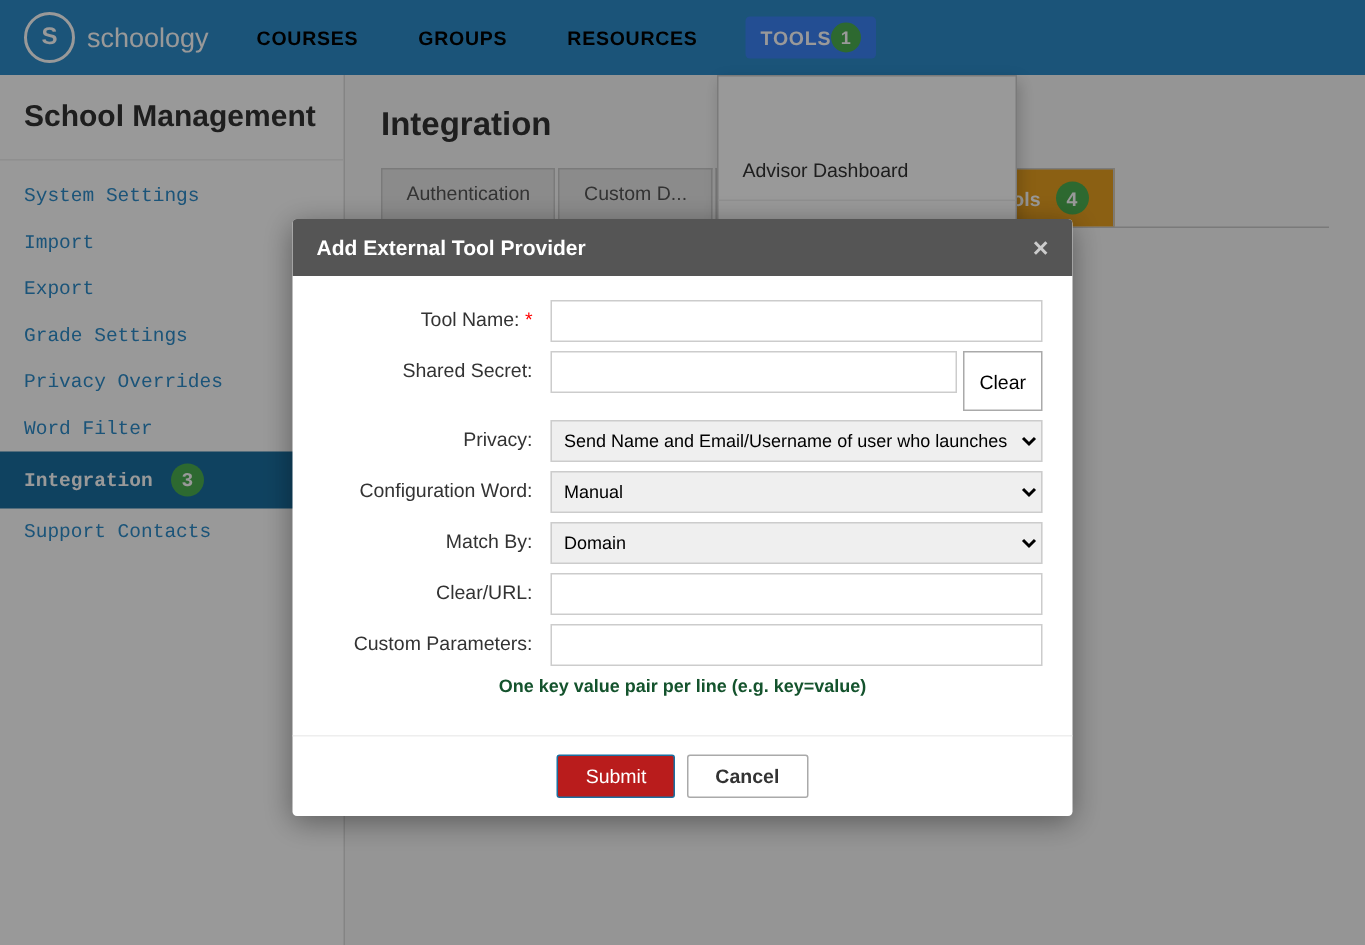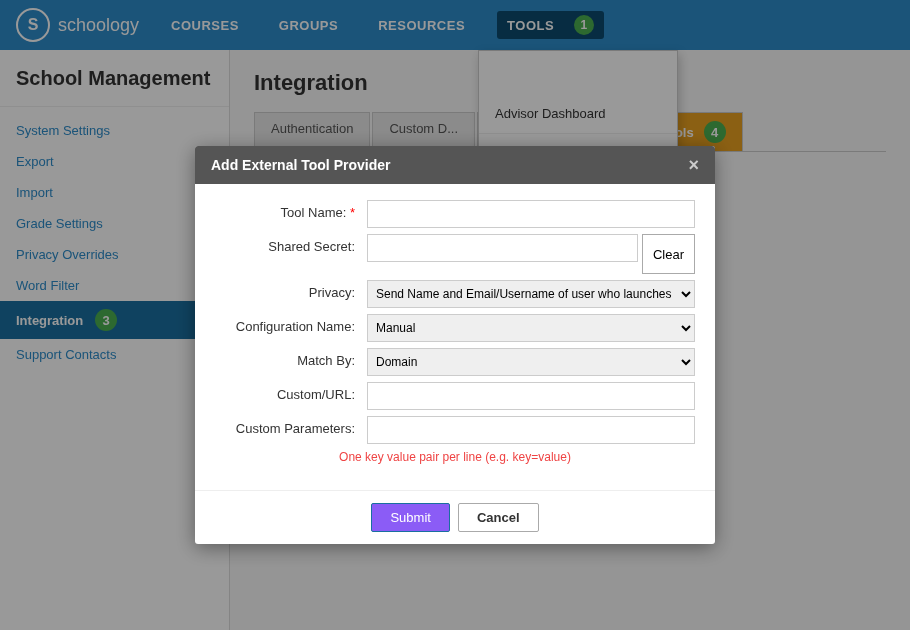--- a/index.html
+++ b/index.html
@@ -24,37 +24,37 @@
     }
     .logo-circle {
       width: 34px; height: 34px;
       border: 2px solid white;
       border-radius: 50%;
       display: flex; align-items: center; justify-content: center;
       font-weight: bold; font-size: 16px; color: white;
     }
     .logo-text { color: white; font-size: 18px; font-weight: 300; }
     .nav-item {
-      color: #ffffff;
+      color: #000000;
       font-size: 13px;
       font-weight: bold;
       letter-spacing: 0.5px;
       cursor: pointer;
       padding: 4px 8px;
       text-decoration: none;
     }
     .nav-tools {
-      background: #0c4a6e;
+      background: #3b82f6;
       border-radius: 3px;
       padding: 4px 10px;
       color: white;
       font-weight: bold;
       letter-spacing: 0.5px;
       cursor: pointer;
-      display: flex; align-items: center; gap: 20px;
+      display: flex; align-items: center; gap: 0;
     }
     .badge {
       background: #4caf50;
       border-radius: 50%;
       width: 20px; height: 20px;
       display: flex; align-items: center; justify-content: center;
       font-size: 12px; font-weight: bold; color: white;
     }
 
     
@@ -100,20 +100,21 @@
       border-bottom: 1px solid #eee;
       margin-bottom: 8px;
     }
     .sidebar-link {
       display: block;
       padding: 8px 16px;
       color: #2d8cca;
       text-decoration: none;
       cursor: pointer;
       font-size: 13px;
+      font-family: Liberation Mono, monospace;
     }
     .sidebar-link.active {
       background: #1a6fa0;
       color: white;
       font-weight: bold;
       display: flex; align-items: center; gap: 8px;
     }
 
     
     .main-content {
@@ -246,32 +247,33 @@
       background: white;
       border: 1px solid #aaa;
       padding: 3px 10px;
       cursor: pointer;
       font-size: 13px;
       height: 40px;
     }
     .hint-text {
       text-align: center;
       font-size: 12px;
-      color: #ef4444;
+      color: #14532d;
       margin-bottom: 10px;
+      font-weight: bold;
     }
     .modal-footer {
       padding: 12px 20px;
       display: flex;
       justify-content: center;
       gap: 8px;
       border-top: 1px solid #eee;
     }
     .submit-btn {
-      background: #8b5cf6;
+      background: #b91c1c;
       color: white;
       border: 1px solid #1a6fa0;
       padding: 6px 18px;
       cursor: pointer;
       font-size: 13px;
       border-radius: 2px;
     }
     .cancel-btn {
       background: white;
       color: #333;
@@ -314,22 +316,22 @@
     <span>School Management</span>
     <span class="green-badge">2</span>
   </div>
 </div>
 
 <div class="layout">
 
   <div class="sidebar">
     <div class="school-title">School Management</div>
     <a class="sidebar-link">System Settings</a>
+    <a class="sidebar-link">Import</a>
     <a class="sidebar-link">Export</a>
-    <a class="sidebar-link">Import</a>
     <a class="sidebar-link">Grade Settings</a>
     <a class="sidebar-link">Privacy Overrides</a>
     <a class="sidebar-link">Word Filter</a>
     <a class="sidebar-link active" style="display:flex; align-items:center; gap:8px;">
       <span>Integration</span>
       <span class="green-badge">3</span>
     </a>
     <a class="sidebar-link">Support Contacts</a>
   </div>
 
@@ -386,38 +388,38 @@
           <select class="form-select" style="flex:1;">
             <option>Send Name and Email/Username of user who launches</option>
             <option>Anonymous</option>
             <option>Name only</option>
           </select>
 
         </div>
       </div>
 
       <div class="form-row">
-        <label class="form-label">Configuration Name:</label>
+        <label class="form-label">Configuration Word:</label>
         <select class="form-select">
           <option>Manual</option>
           <option>By URL</option>
           <option>Paste XML</option>
         </select>
       </div>
 
       <div class="form-row">
         <label class="form-label">Match By:</label>
         <select class="form-select">
           <option>Domain</option>
           <option>URL</option>
         </select>
       </div>
 
       <div class="form-row">
-        <label class="form-label">Custom/URL:</label>
+        <label class="form-label">Clear/URL:</label>
         <input class="form-input" type="text" value="" style="">
       </div>
 
       <div class="form-row">
         <label class="form-label">Custom Parameters:</label>
         <input class="form-input" type="text" value="" style="">
       </div>
 
       <div class="hint-text">One key value pair per line (e.g. key=value)</div>
 

